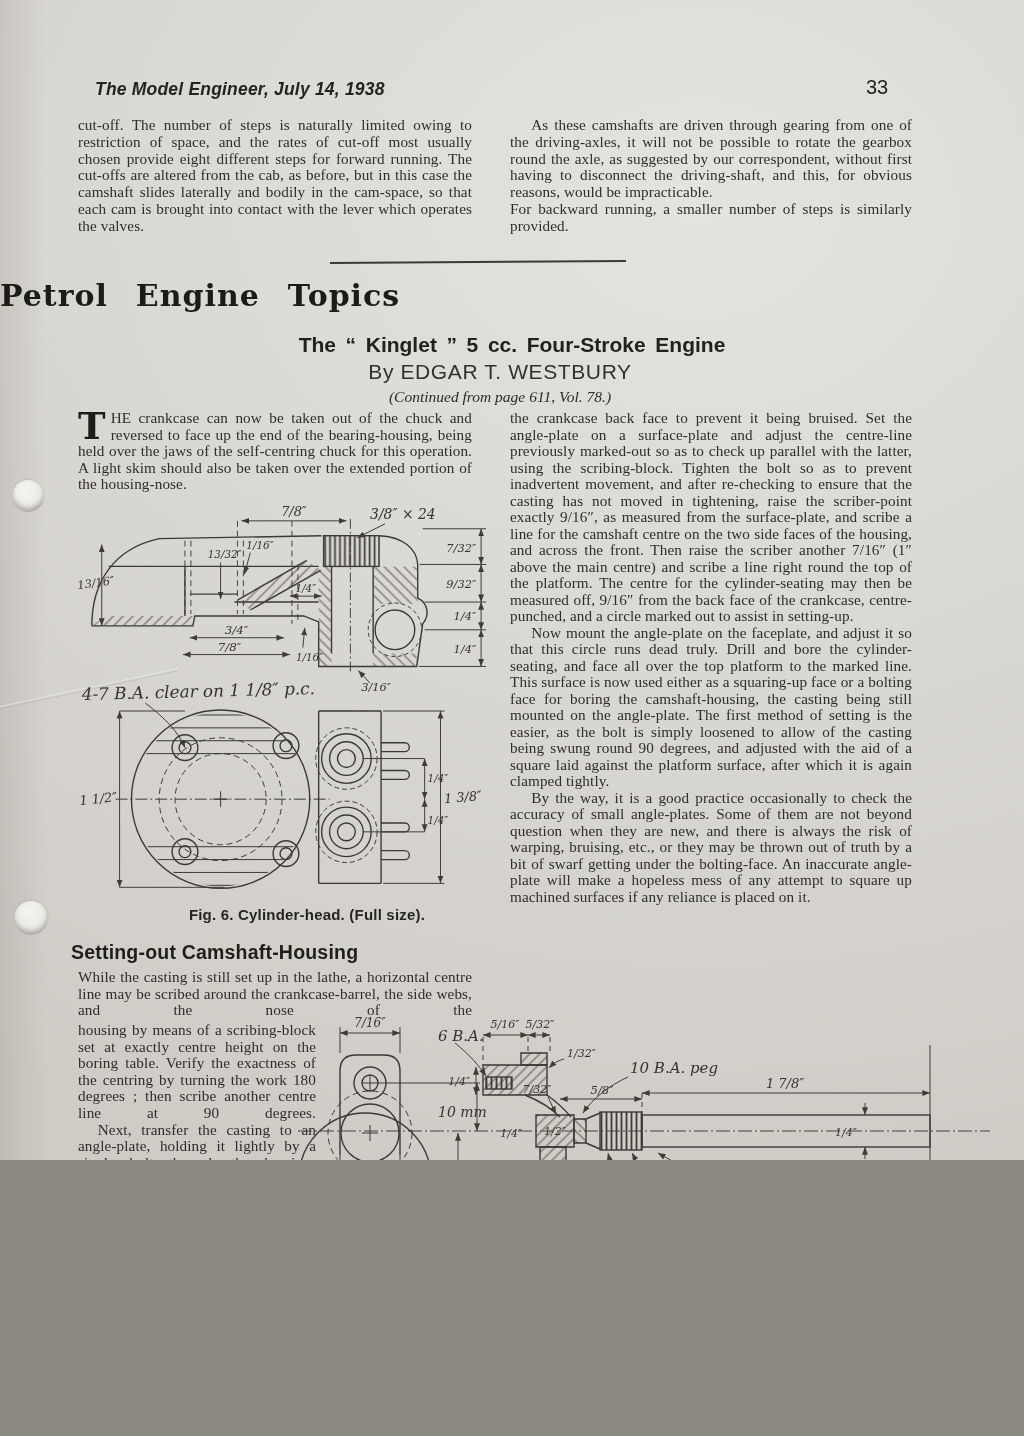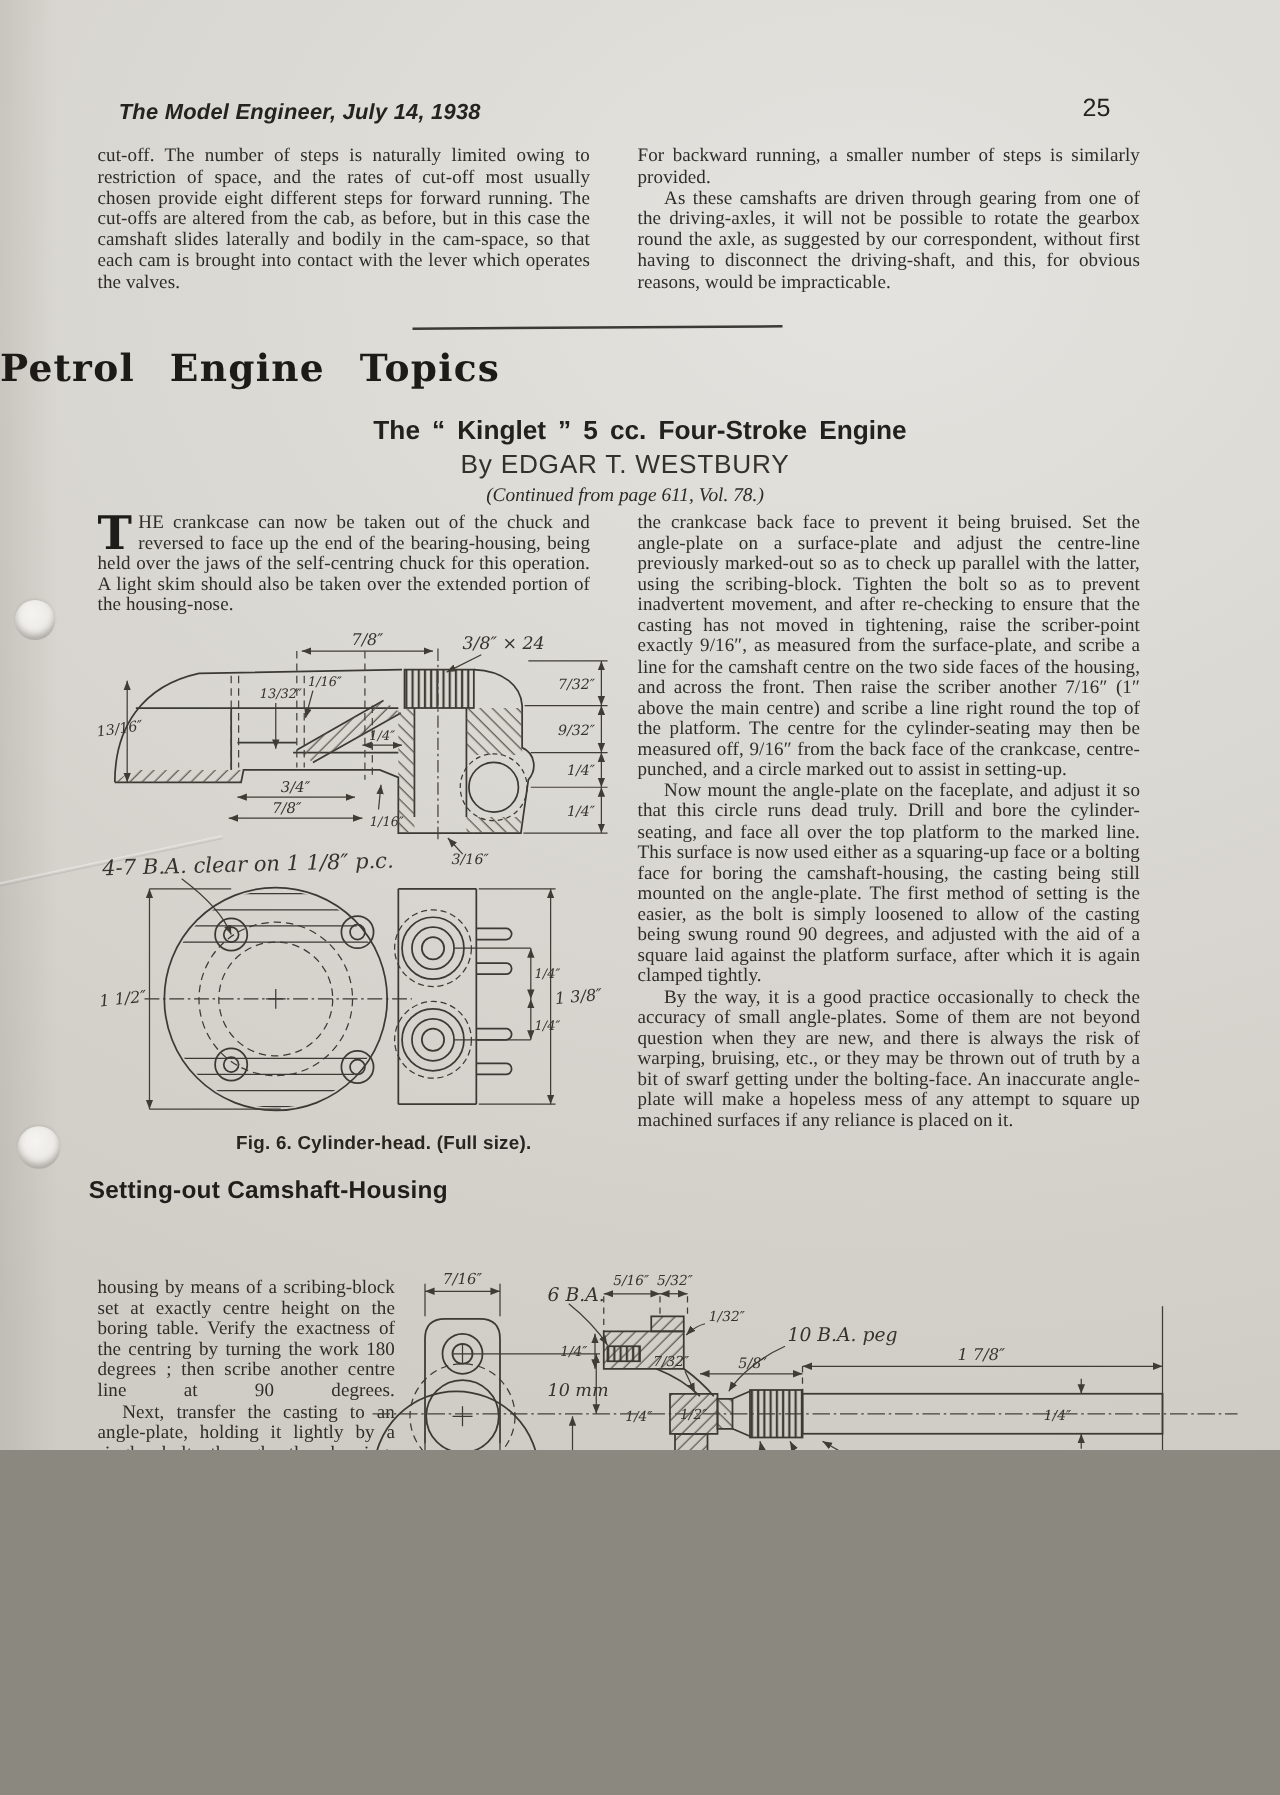--- a/index.html
+++ b/index.html
@@ -61,26 +61,26 @@
 </head>
 <body>
 
 <div id="paper">
   <div class="shade-left"></div>
   <div class="crease"></div>
   <div class="hole h1"></div>
   <div class="hole h2"></div>
 
   <div class="journal">The Model Engineer, July 14, 1938</div>
-  <div class="pagenum">25</div>
+  <div class="pagenum">33</div>
 
   <div class="col intro-left">cut-off.  The number of steps is naturally limited owing to restriction of space, and the rates of cut-off most usually chosen provide eight different steps for forward running.  The cut-offs are altered from the cab, as before, but in this case the camshaft slides laterally and bodily in the cam-space, so that each cam is brought into contact with the lever which operates the valves.</div>
   <div class="col intro-right">
+    <p style="margin:0;text-indent:1.4em">As these camshafts are driven through gearing from one of the driving-axles, it will not be possible to rotate the gearbox round the axle, as suggested by our correspondent, without first having to disconnect the driving-shaft, and this, for obvious reasons, would be impracticable.</p>
     <p style="margin:0">For backward running, a smaller number of steps is similarly provided.</p>
-    <p style="margin:0;text-indent:1.4em">As these camshafts are driven through gearing from one of the driving-axles, it will not be possible to rotate the gearbox round the axle, as suggested by our correspondent, without first having to disconnect the driving-shaft, and this, for obvious reasons, would be impracticable.</p>
   </div>
 
   <div class="divider"></div>
 
   <div class="title">Petrol Engine Topics</div>
   <div class="subtitle">The “ Kinglet ” 5 cc. Four-Stroke Engine</div>
   <div class="byline">By EDGAR T. WESTBURY</div>
   <div class="continued">(Continued from page 611, Vol. 78.)</div>
 
   <div class="col body-left-p1">
@@ -235,20 +235,21 @@
       <text x="6" y="197" font-size="17" transform="rotate(-1.5 6 197)">4-7 B.A. clear on 1 1/8″ p.c.</text>
       <text x="4" y="303" font-size="13" transform="rotate(-6 4 303)">1 1/2″</text>
       <text x="355" y="280" font-size="10.5">1/4″</text>
       <text x="355" y="322" font-size="10.5">1/4″</text>
       <text x="372" y="301" font-size="13" transform="rotate(-5 372 301)">1 3/8″</text>
     </g>
   </svg>
   <div class="caption cap6">Fig. 6.  Cylinder-head.  (Full size).</div>
 
   <div class="sec-head">Setting-out Camshaft-Housing</div>
+  <div class="col after-head">While the casting is still set up in the lathe, a horizontal centre line may be scribed around the crankcase-barrel, the side webs, and the nose of the</div>
   <div class="col narrow">
     <p class="cont">housing by means of a scribing-block set at exactly centre height on the boring table.  Verify the exactness of the centring by turning the work 180 degrees ; then scribe another centre line at 90 degrees.</p>
     <p class="ind cont">Next, transfer the casting to an angle-plate, holding it lightly by a single bolt through the bearing-housing, with the top platform projecting above the edge of the plate, a piece of paper being placed under</p>
   </div>
 
   <svg class="fig7" viewBox="0 0 724 252">
     <defs>
       <marker id="arr7" viewBox="0 0 10 10" refX="9" refY="5" markerWidth="8.5" markerHeight="8.5" orient="auto-start-reverse">
         <path d="M0,1.5 L9,5 L0,8.5 z" fill="#3f3c36"></path>
       </marker>

